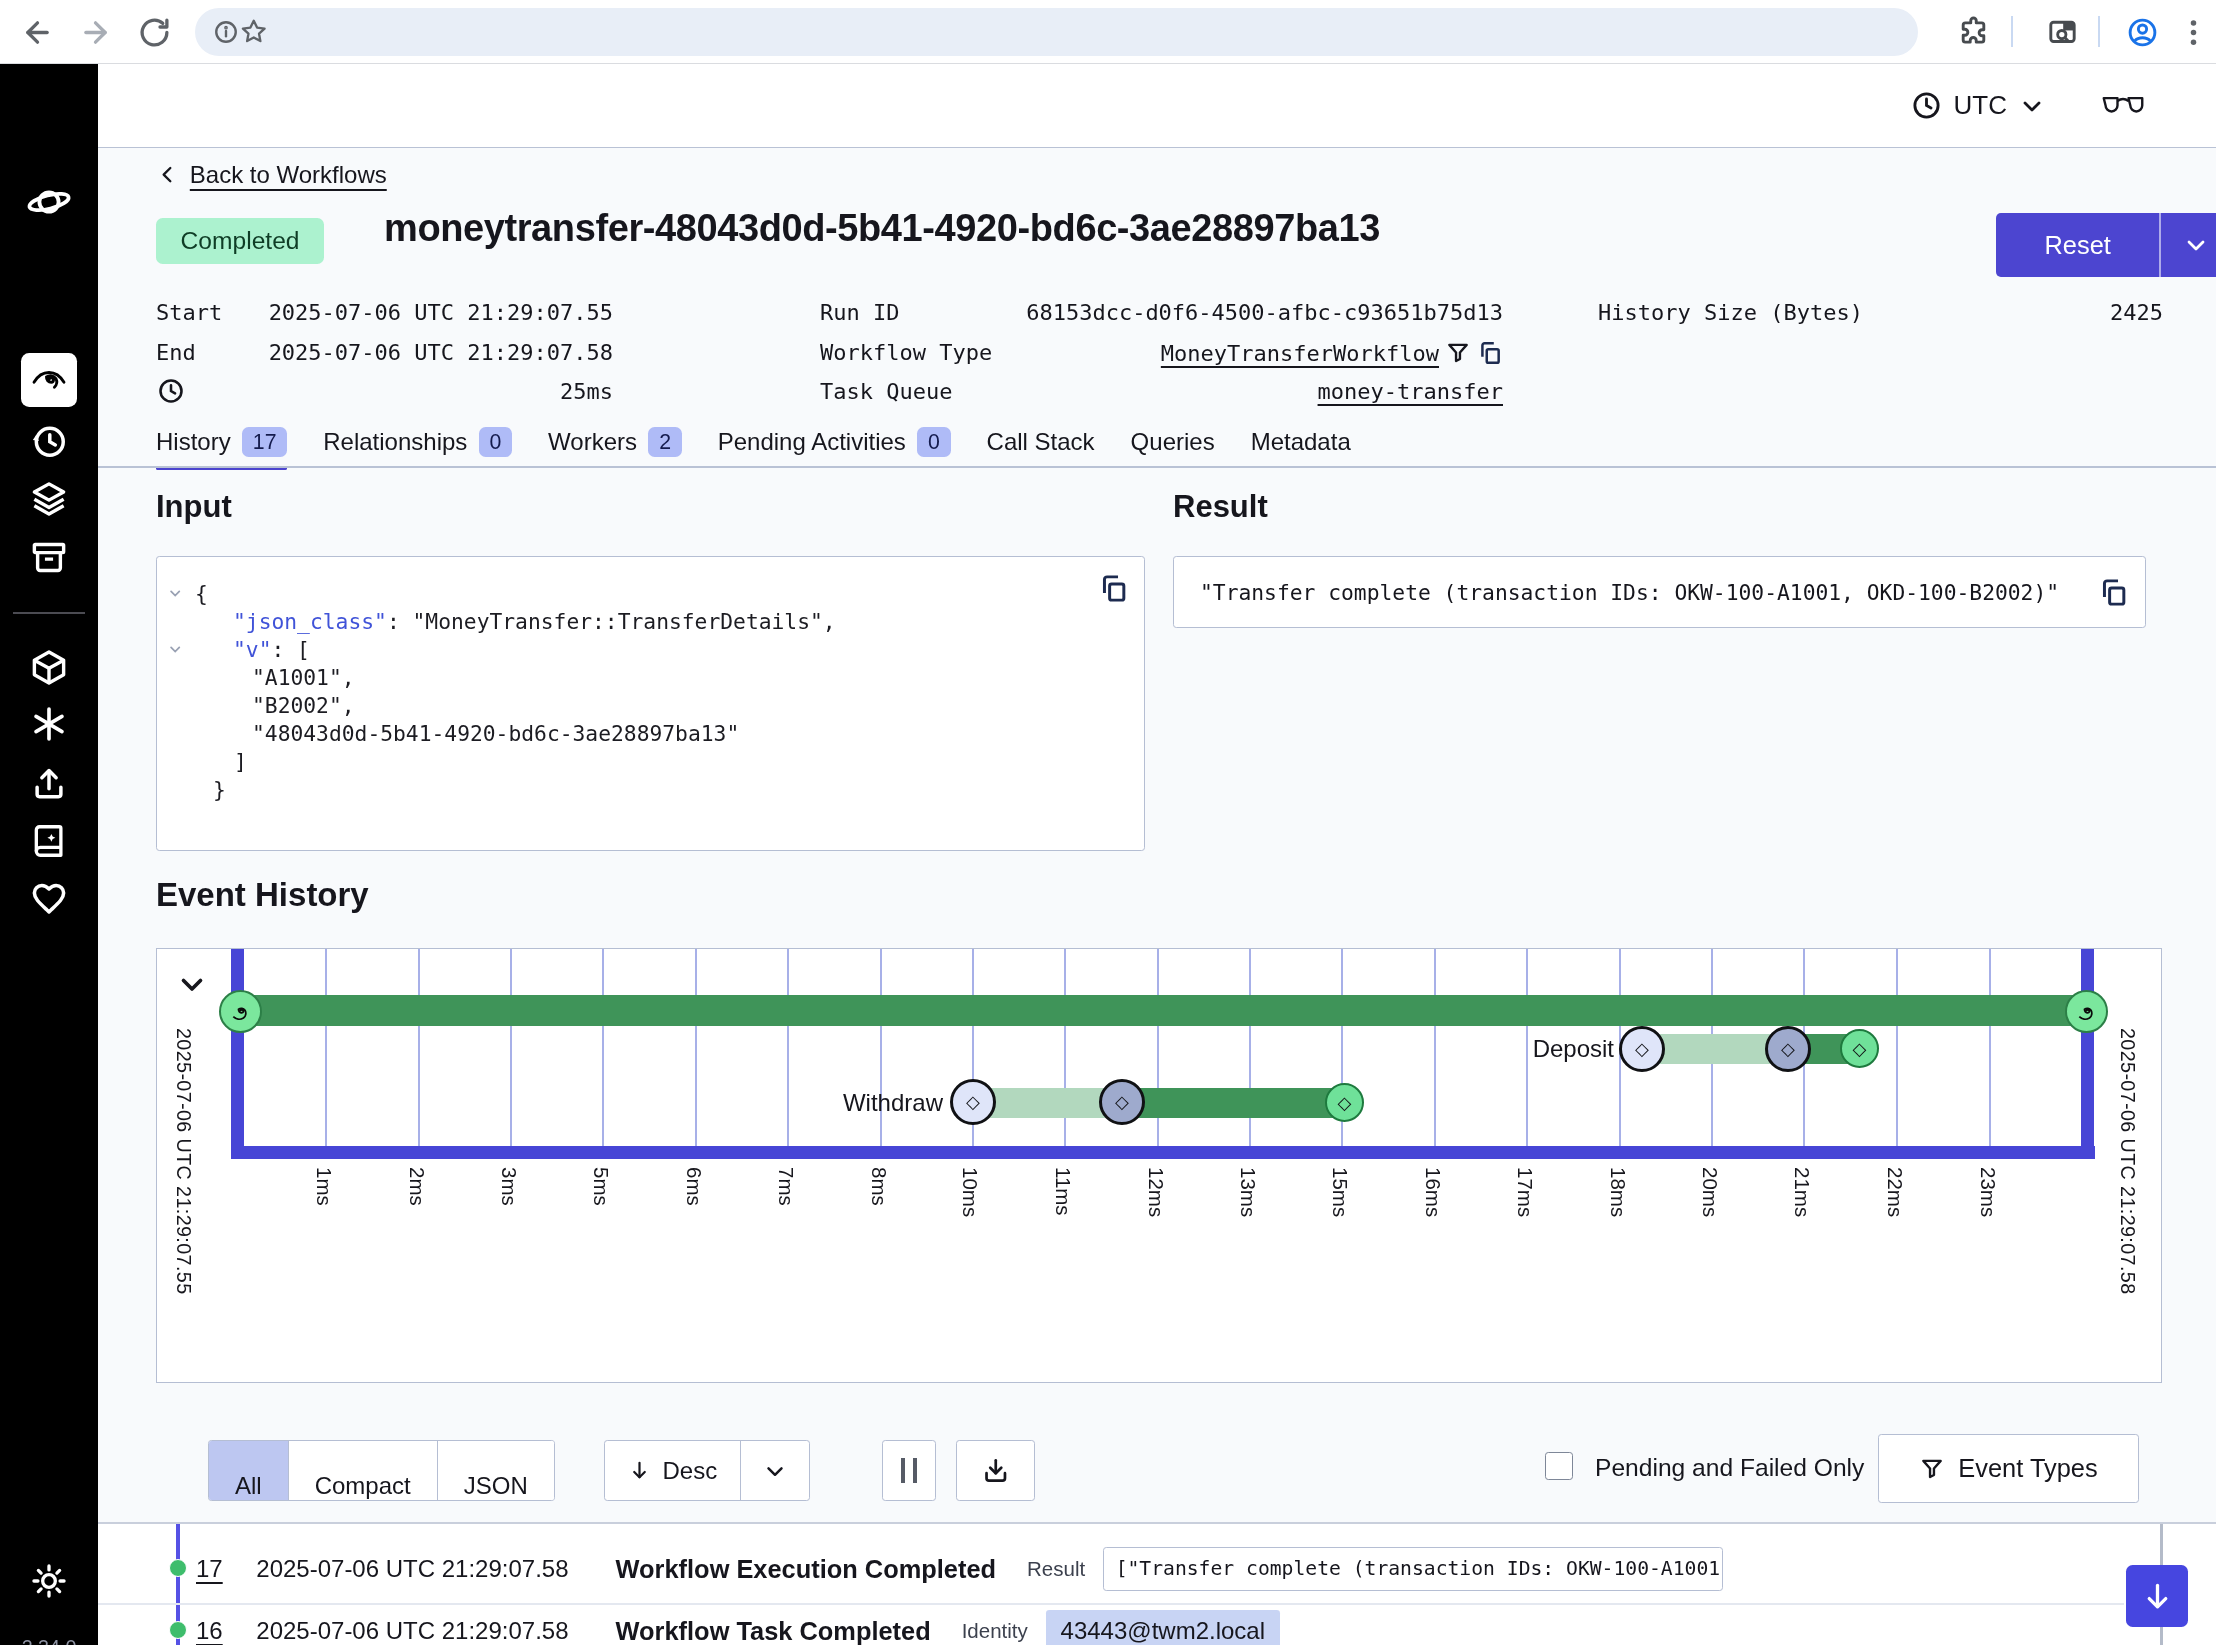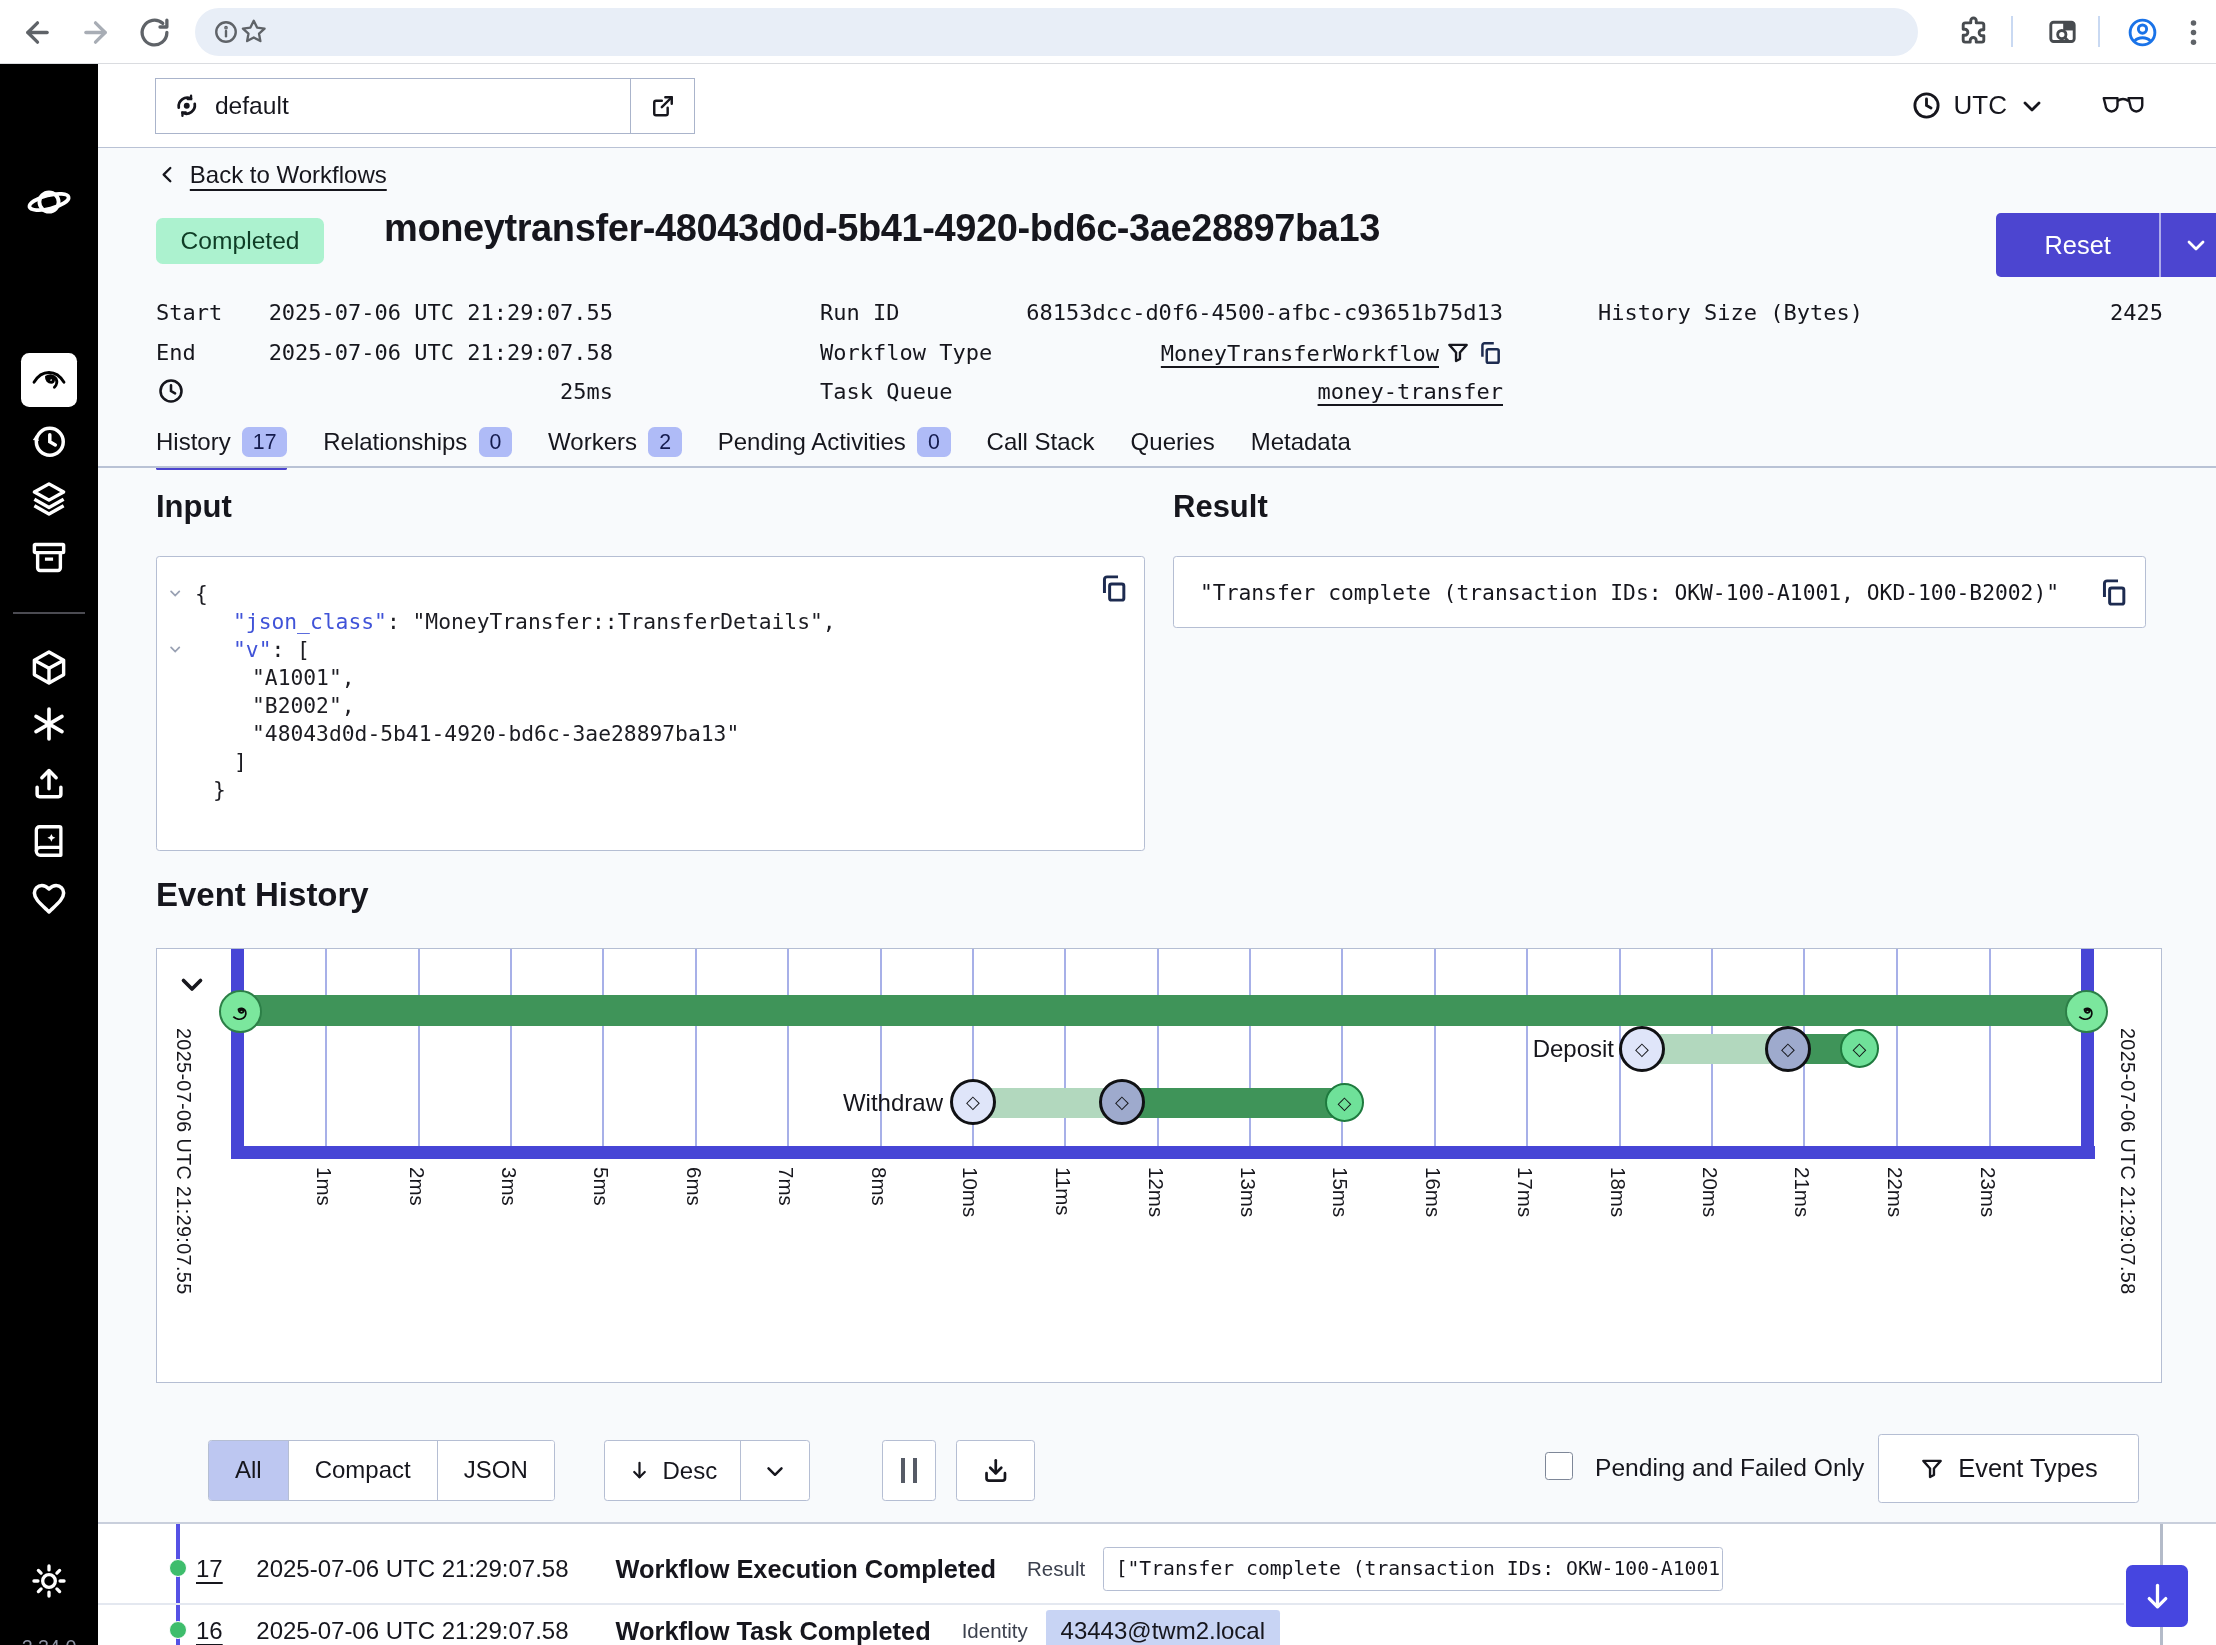--- a/index.html
+++ b/index.html
@@ -72,21 +72,21 @@
   .marker { position:absolute; width:46px; height:46px; border-radius:50%; border:3.3px solid #101114; display:flex; align-items:center; justify-content:center; font-size:18px; color:#101114; }
   .marker.sm { width:39px; height:39px; border:2.5px solid #1e7a3e; }
   .actbar { position:absolute; height:29.5px; }
   .act-label { position:absolute; width:164px; text-align:right; font-size:24px; line-height:29.5px; }
   .vlabel { position:absolute; writing-mode:vertical-rl; font-size:19.7px; letter-spacing:0.4px; color:#17171d; }
   .tick { position:absolute; top:218px; writing-mode:vertical-rl; font-size:20.5px; color:#17171d; }
 
   
   .btn-border { border:1.6px solid #b5bed3; border-radius:3.3px; background:#fff; }
   .seg-group { position:absolute; left:208px; top:1440px; height:61px; display:flex; overflow:hidden; }
-  .seg { padding:0 26px; line-height:57px; font-size:24px; border-right:1.6px solid #b5bed3; background:#fff; }
+  .seg { padding:16px 26px; line-height:57px; font-size:24px; border-right:1.6px solid #b5bed3; background:#fff; }
   .seg:last-child { border-right:none; }
   .seg.on { background:#bdc7f1; }
   .desc-group { position:absolute; left:604px; top:1440px; height:61px; display:flex; }
   .desc-main { display:flex; align-items:center; gap:11.5px; padding:0 23px; font-size:24px; }
   .desc-caret { width:69px; border-left:1.6px solid #b5bed3; display:flex; align-items:center; justify-content:center; }
   .sq-btn { position:absolute; top:1440px; height:61px; display:flex; align-items:center; justify-content:center; }
   .pause-bar { width:4.1px; height:24.6px; background:#565b66; }
   .chk { position:absolute; left:1545px; top:1452px; width:28px; height:28px; border:1.6px solid #7e8798; border-radius:3.3px; background:#fff; }
   .chk-label { position:absolute; left:1595px; top:1454px; font-size:24.6px; }
   .evtypes { position:absolute; left:1878px; top:1434px; width:261px; height:69px; display:flex; align-items:center; justify-content:center; gap:13px; font-size:25.4px; }
@@ -245,41 +245,20 @@
   <span class="side-ico" style="top:1498px">
     <svg width="38" height="38" viewBox="0 0 24 24" fill="none" stroke="#fff" stroke-width="2.1" stroke-linecap="round">
         <circle cx="12" cy="12" r="4"></circle>
         <path d="M12 2.5v2.5M12 19v2.5M2.5 12H5M19 12h2.5M5.3 5.3L7 7M17 17l1.7 1.7M5.3 18.7L7 17M17 7l1.7-1.7"></path>
       </svg>
   </span>
   <div class="version">2.34.0</div>
 </div>
 
 <div class="topbar">
-  <div class="ns-box">
-    <div class="ns-main">
-      <span>
-        <svg width="29.5" height="29.5" viewBox="0 0 24 24" fill="none" stroke="#16161d" stroke-width="2.2" stroke-linecap="round">
-            <circle cx="12" cy="12" r="2.4" fill="#16161d" stroke="none"></circle>
-            <path d="M5.5 13.5a7 7 0 0 1 10-7.3"></path>
-            <path d="M15.5 3.8v2.7h-2.7" stroke-width="1.9"></path>
-            <path d="M18.5 10.5a7 7 0 0 1-10 7.3"></path>
-            <path d="M8.5 20.2v-2.7h2.7" stroke-width="1.9"></path>
-          </svg>
-      </span>
-      <span>default</span>
-    </div>
-    <div class="ns-ext">
-      <svg width="28" height="28" viewBox="0 0 24 24" fill="none" stroke="#16161d" stroke-width="2.1" stroke-linecap="round" stroke-linejoin="round">
-          <path d="M14 4.5h5.5V10"></path>
-          <path d="M19.5 4.5L11 13"></path>
-          <path d="M16 13.5v5a1.5 1.5 0 0 1-1.5 1.5H6A1.5 1.5 0 0 1 4.5 18.5V9A1.5 1.5 0 0 1 6 7.5h5"></path>
-        </svg>
-    </div>
-  </div>
   <div class="tz">
     <span>
       <svg width="31" height="31" viewBox="0 0 24 24" fill="none" stroke="#16161d" stroke-width="2.2" stroke-linecap="round">
           <circle cx="12" cy="12" r="9"></circle>
           <path d="M12 7v5l3.5 2"></path>
         </svg>
     </span>
     <span>UTC</span>
     <span>
       <svg width="28" height="28" viewBox="0 0 24 24" fill="none" stroke="#16161d" stroke-width="2.4" stroke-linecap="round" stroke-linejoin="round">

